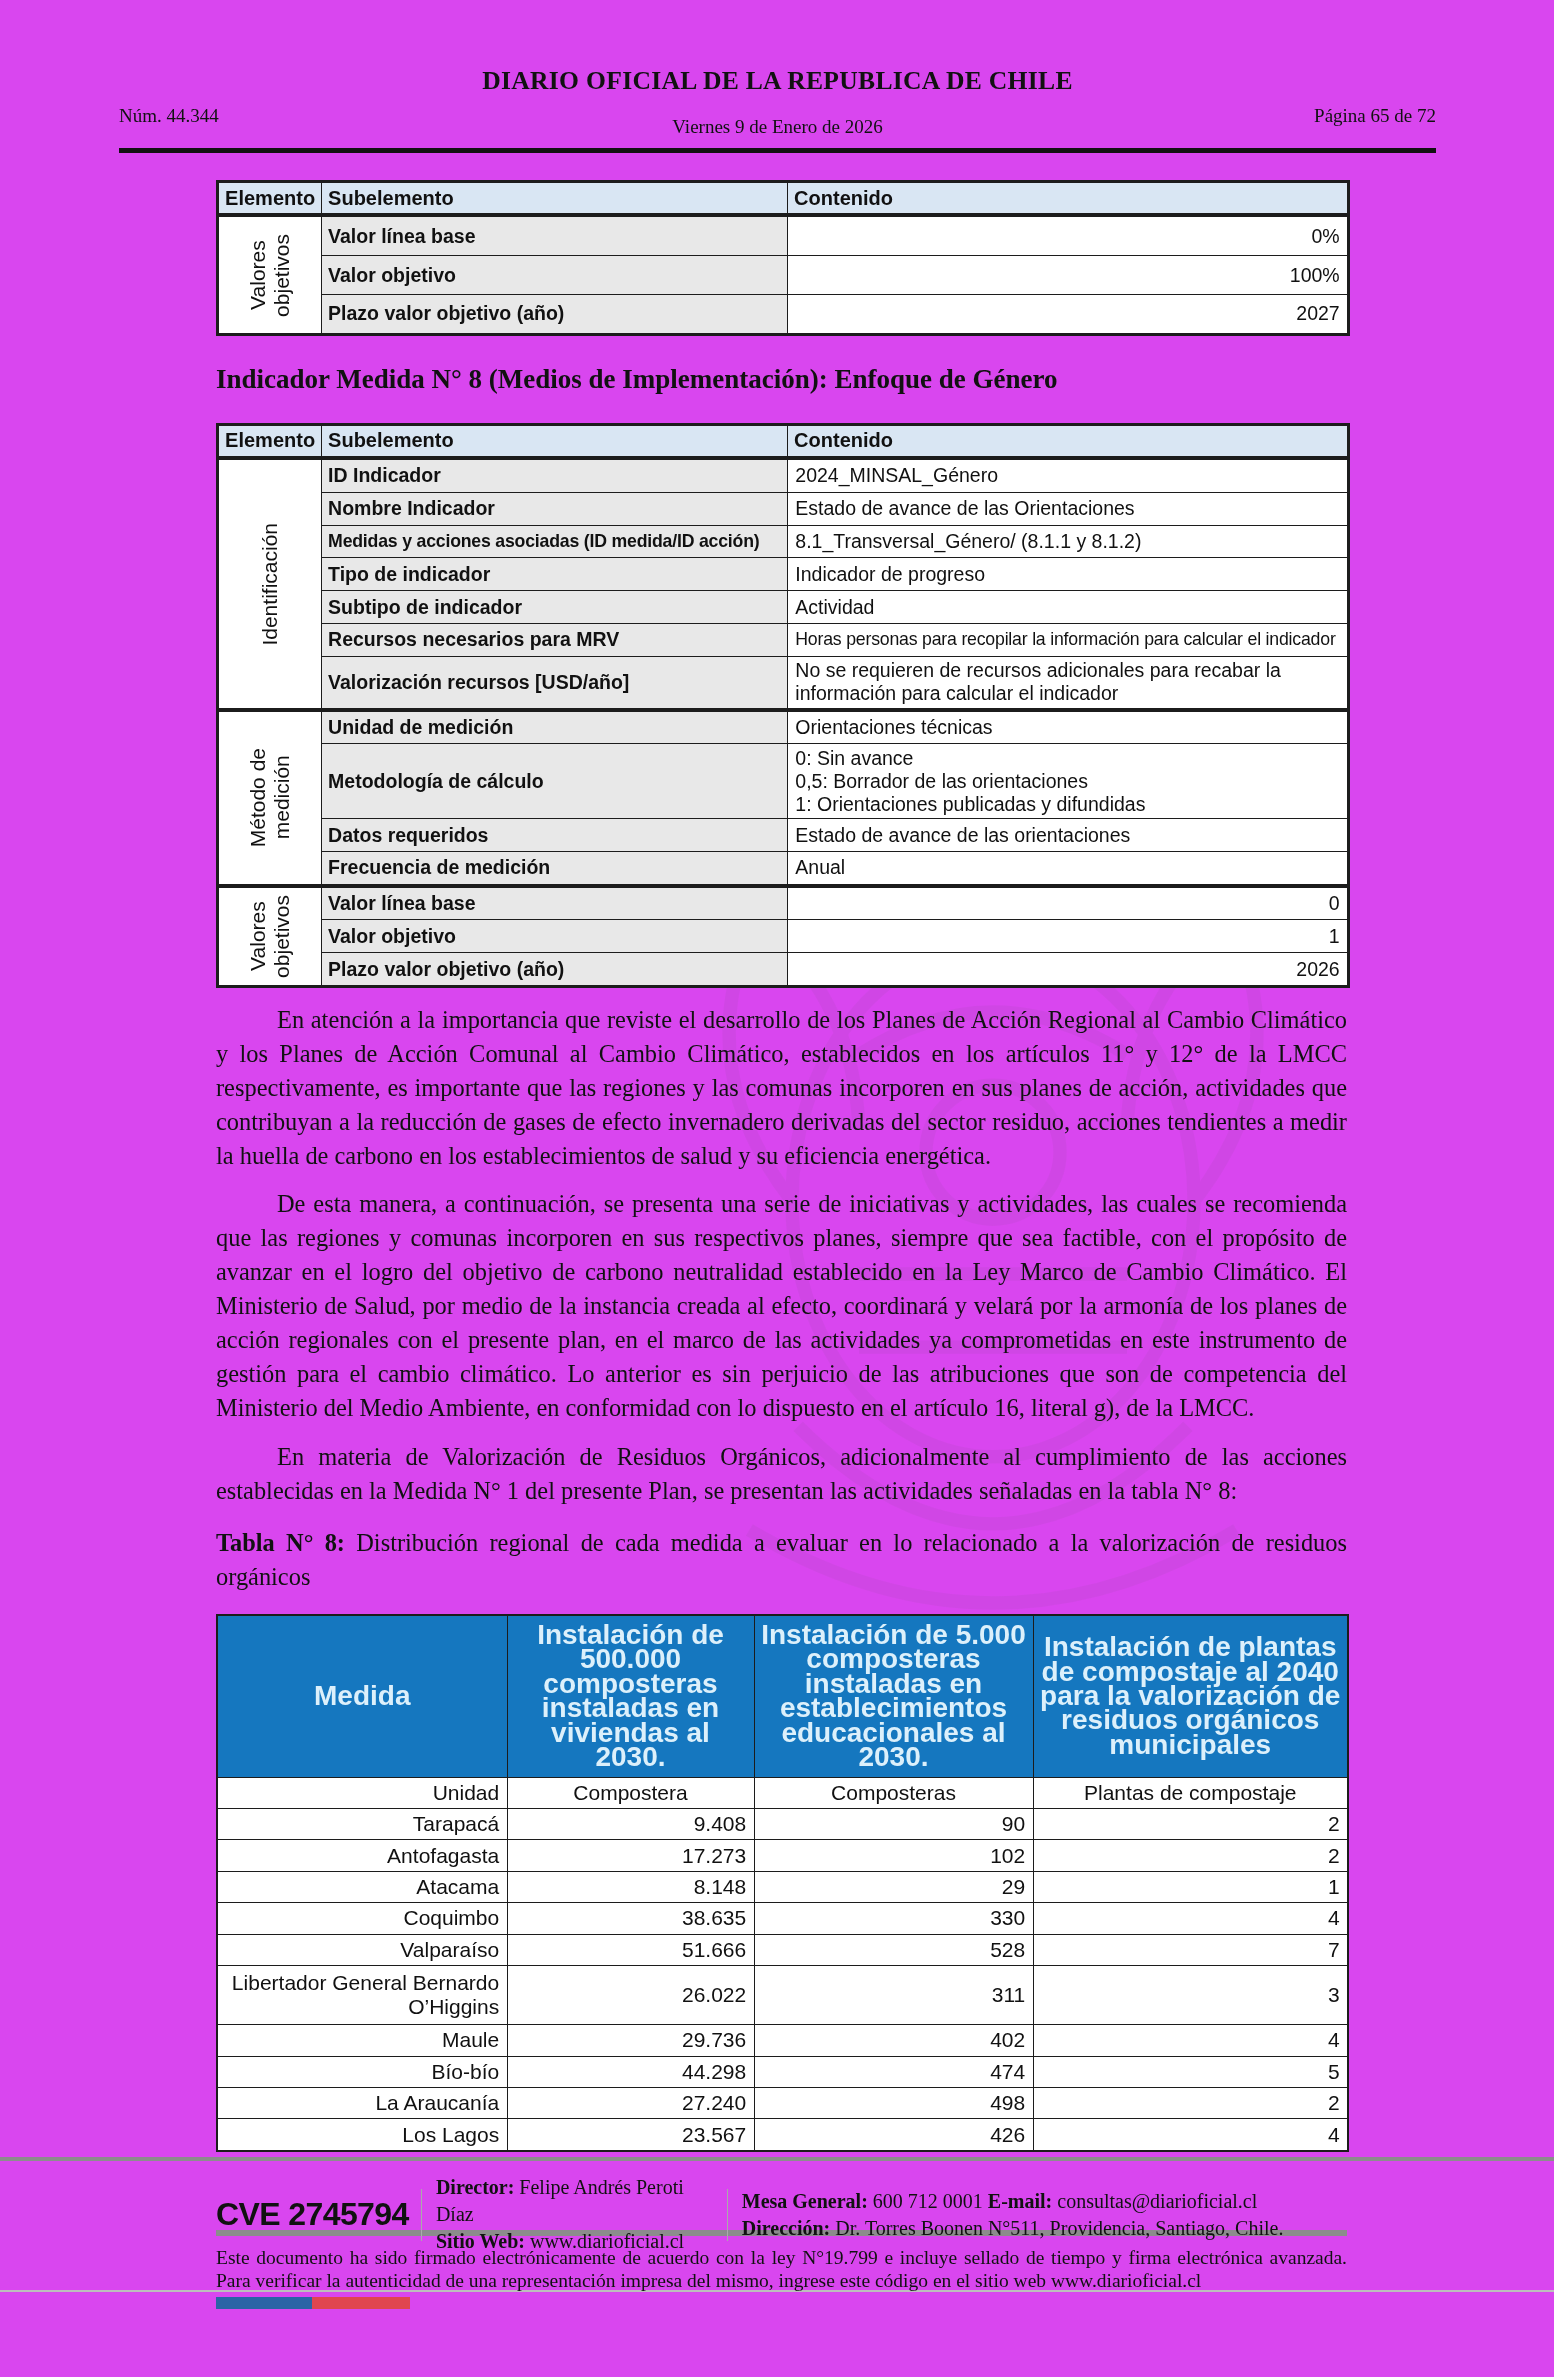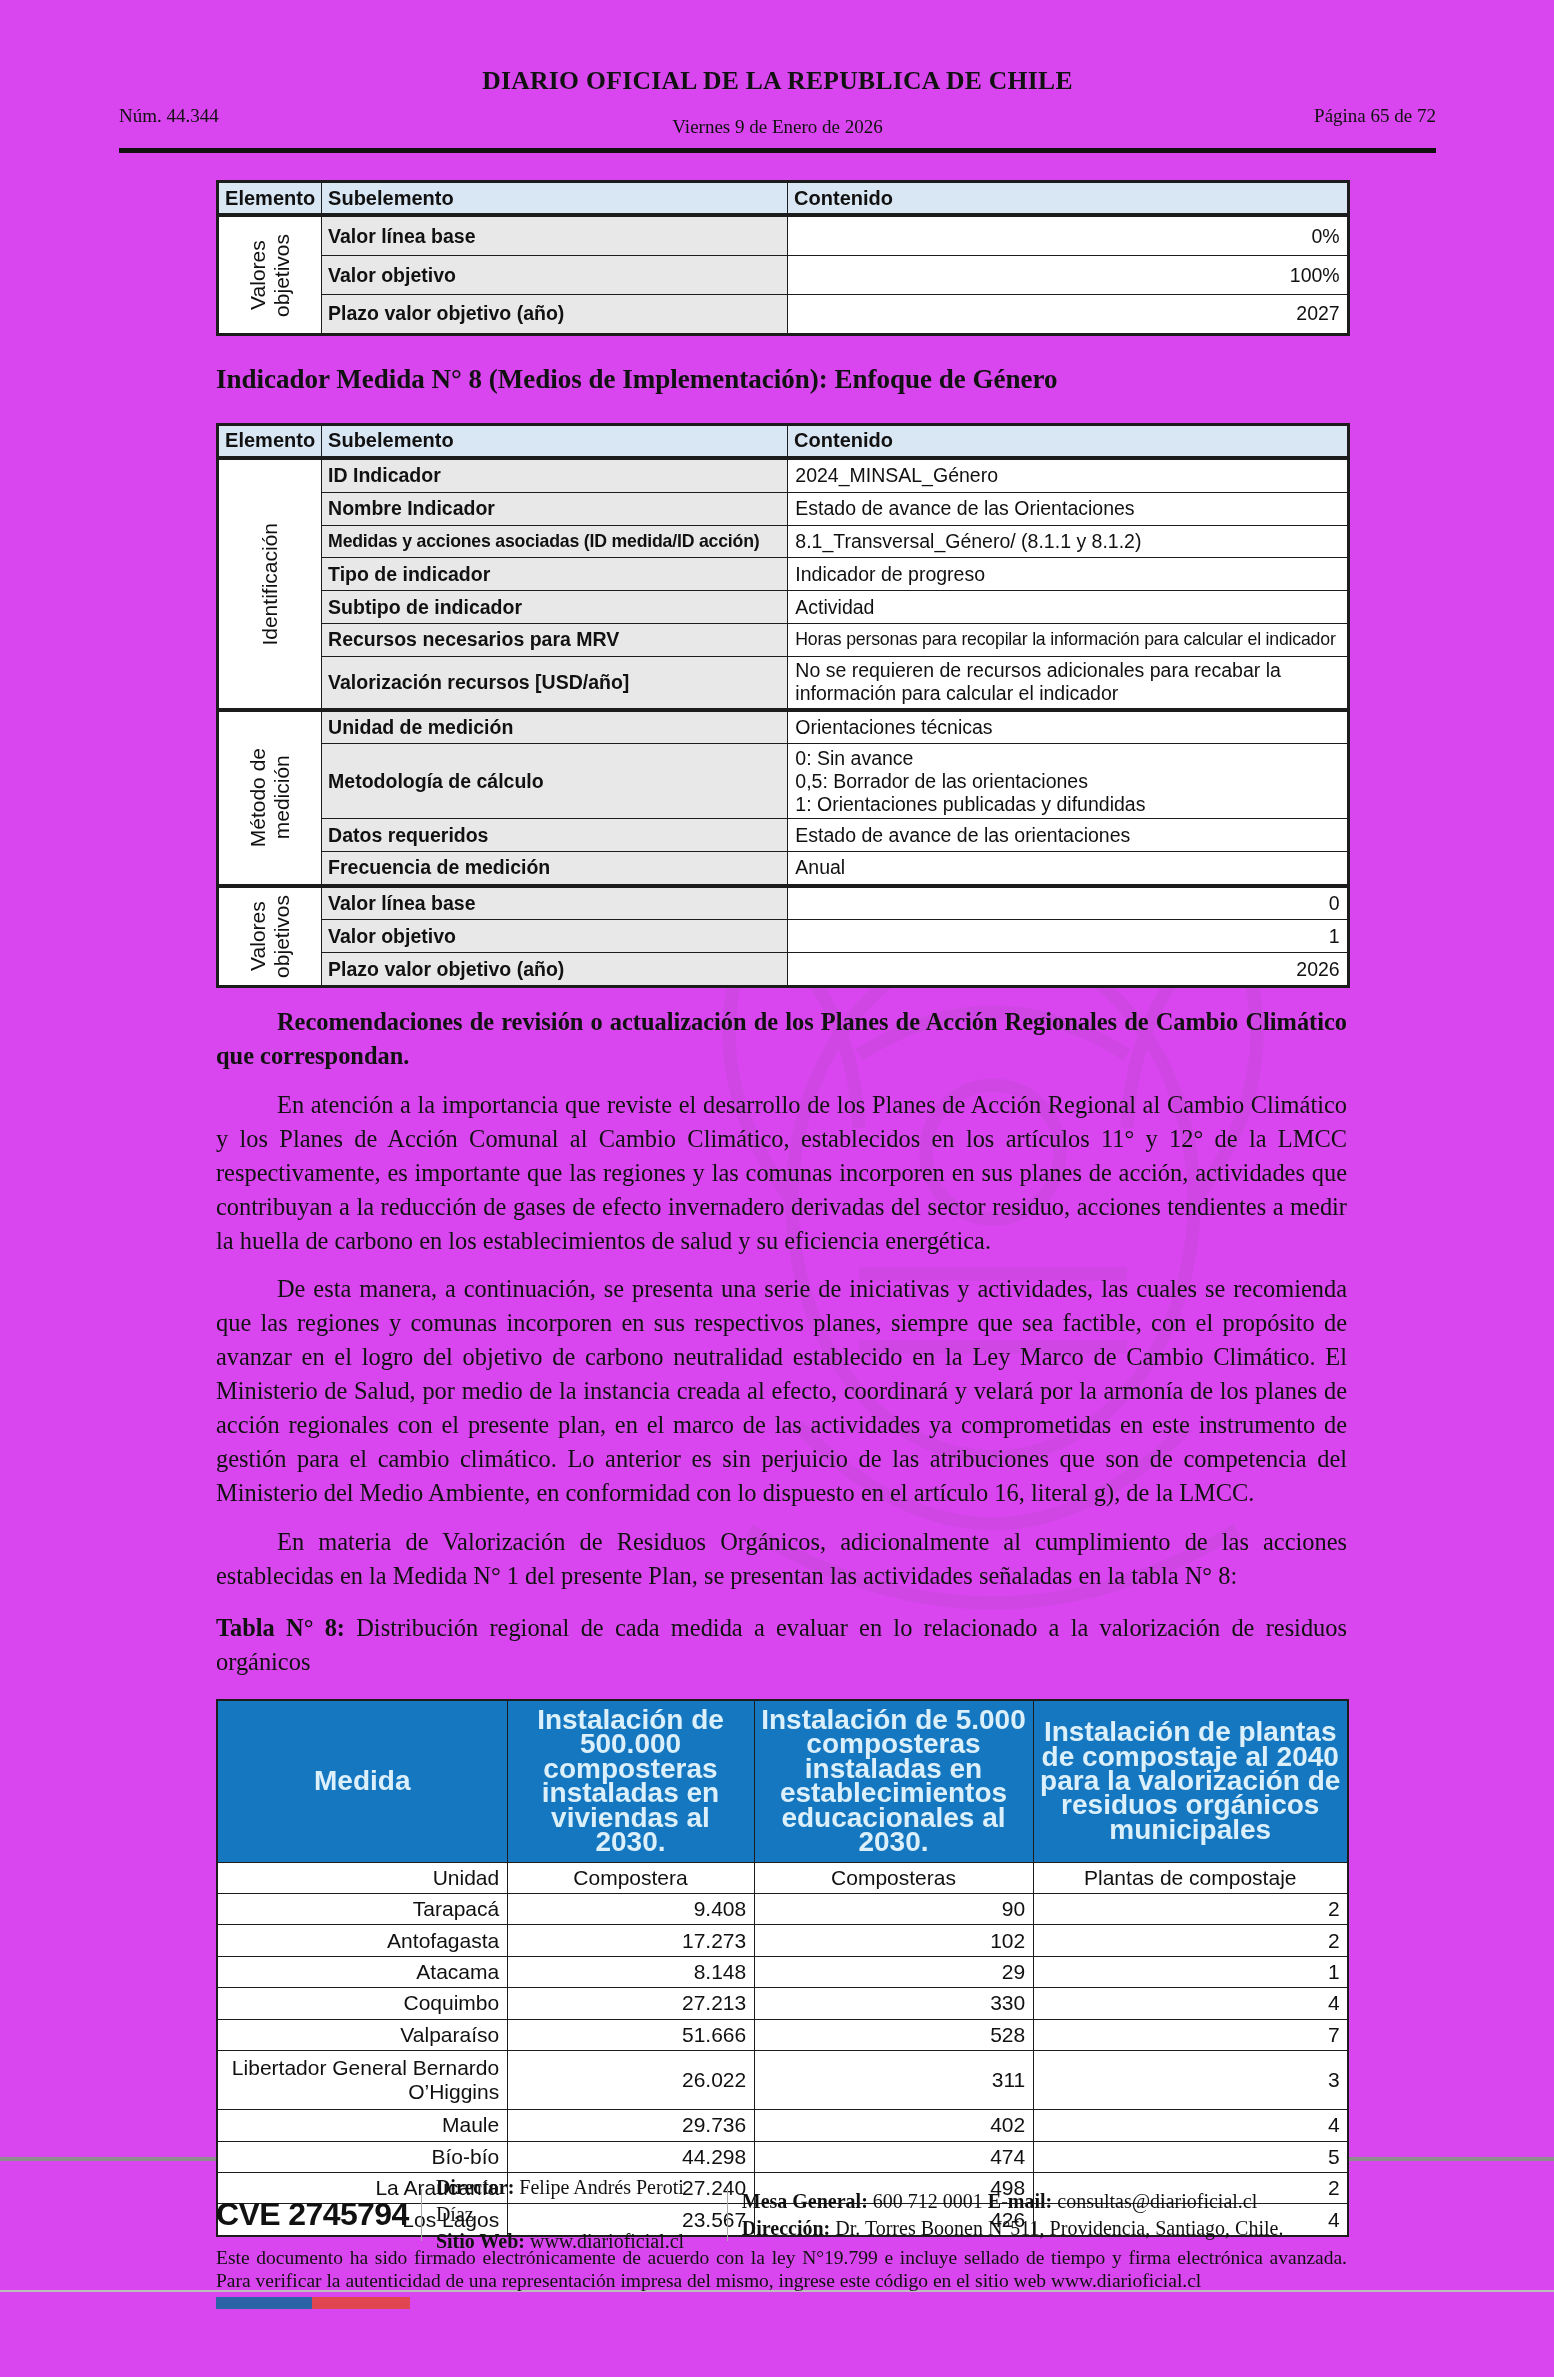--- a/index.html
+++ b/index.html
@@ -227,21 +227,20 @@
         <td class="lbl">Valor objetivo</td>
         <td class="val num">1</td>
       </tr>
       <tr class="r44">
         <td class="lbl">Plazo valor objetivo (año)</td>
         <td class="val num">2026</td>
       </tr>
     </tbody>
       </table>
 
-    <p class="subtitle">Recomendaciones de revisión o actualización de los Planes de Acción Regionales de Cambio Climático que correspondan.</p>
     <p class="body-p">En atención a la importancia que reviste el desarrollo de los Planes de Acción Regional al Cambio Climático y los Planes de Acción Comunal al Cambio Climático, establecidos en los artículos 11° y 12° de la LMCC respectivamente, es importante que las regiones y las comunas incorporen en sus planes de acción, actividades que contribuyan a la reducción de gases de efecto invernadero derivadas del sector residuo, acciones tendientes a medir la huella de carbono en los establecimientos de salud y su eficiencia energética.</p>
     <p class="body-p">De esta manera, a continuación, se presenta una serie de iniciativas y actividades, las cuales se recomienda que las regiones y comunas incorporen en sus respectivos planes, siempre que sea factible, con el propósito de avanzar en el logro del objetivo de carbono neutralidad establecido en la Ley Marco de Cambio Climático. El Ministerio de Salud, por medio de la instancia creada al efecto, coordinará y velará por la armonía de los planes de acción regionales con el presente plan, en el marco de las actividades ya comprometidas en este instrumento de gestión para el cambio climático. Lo anterior es sin perjuicio de las atribuciones que son de competencia del Ministerio del Medio Ambiente, en conformidad con lo dispuesto en el artículo 16, literal g), de la LMCC.</p>
     <p class="body-p">En materia de Valorización de Residuos Orgánicos, adicionalmente al cumplimiento de las acciones establecidas en la Medida N° 1 del presente Plan, se presentan las actividades señaladas en la tabla N° 8:</p>
 
     <p class="caption"><b>Tabla N° 8:</b><span> Distribución regional de cada medida a evaluar en lo relacionado a la valorización de residuos orgánicos</span></p>
 
     <table class="tbl8">
       <colgroup>
           <col class="c1">
           <col class="c2">
@@ -274,21 +273,21 @@
         <td class="num">2</td>
       </tr>
       <tr>
         <td class="region">Atacama</td>
         <td class="num">8.148</td>
         <td class="num">29</td>
         <td class="num">1</td>
       </tr>
       <tr>
         <td class="region">Coquimbo</td>
-        <td class="num">27.213</td>
+        <td class="num">38.635</td>
         <td class="num">330</td>
         <td class="num">4</td>
       </tr>
       <tr>
         <td class="region">Valparaíso</td>
         <td class="num">51.666</td>
         <td class="num">528</td>
         <td class="num">7</td>
       </tr>
       <tr class="ohig">

